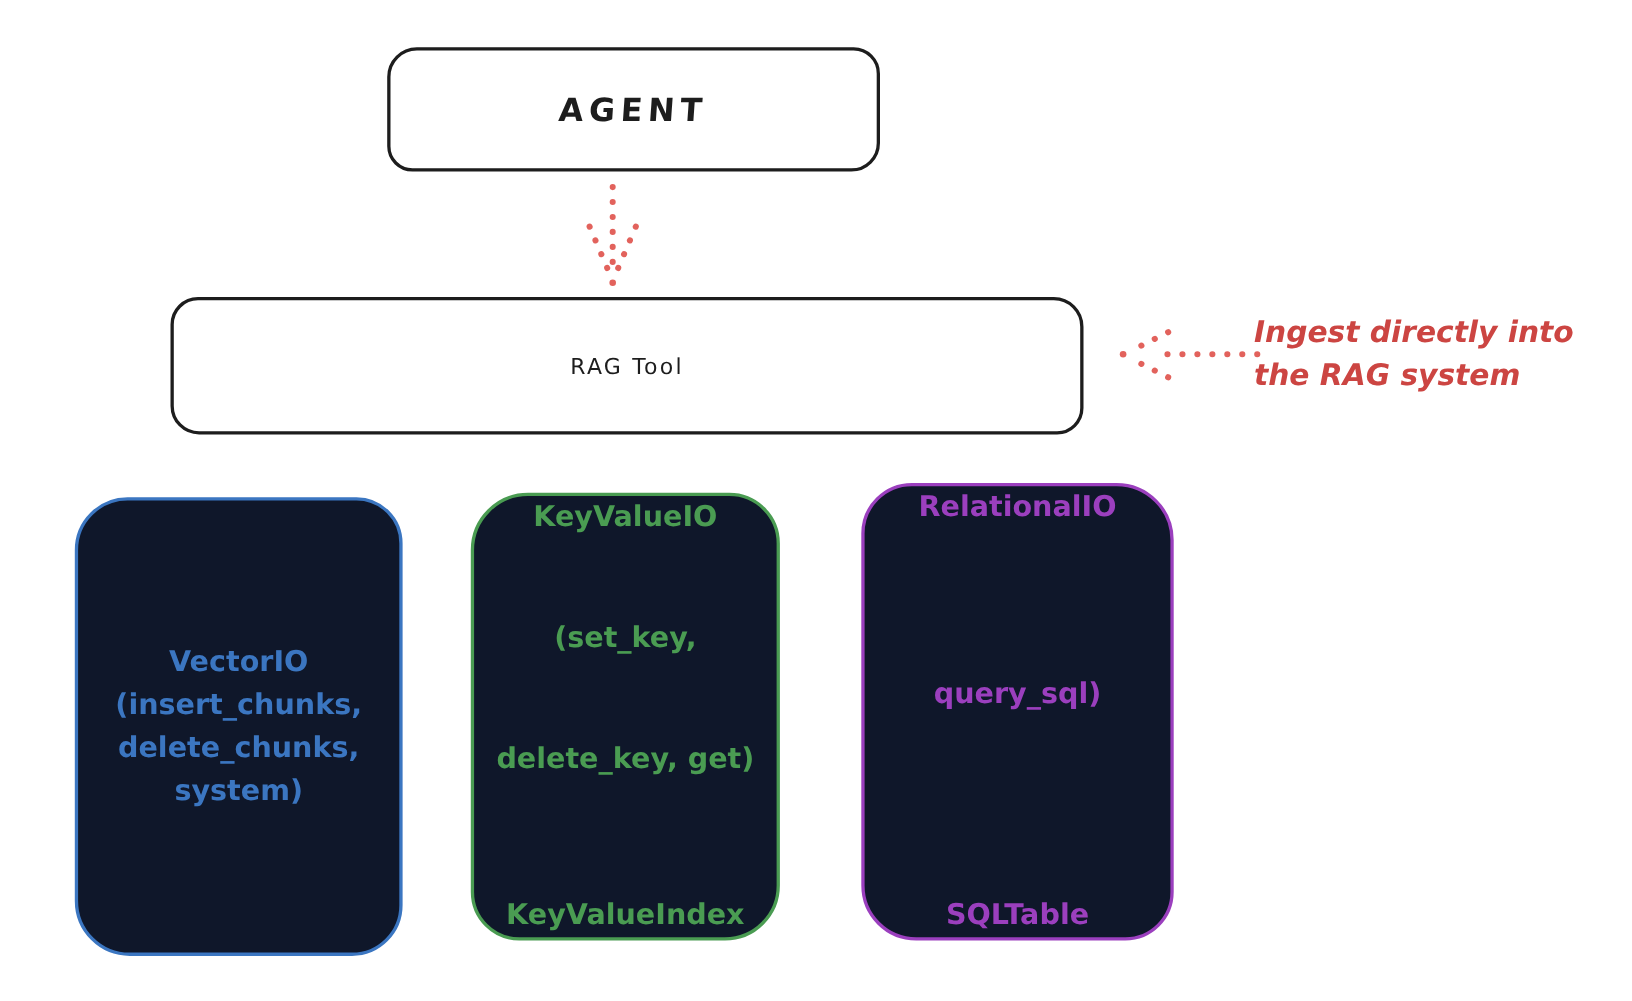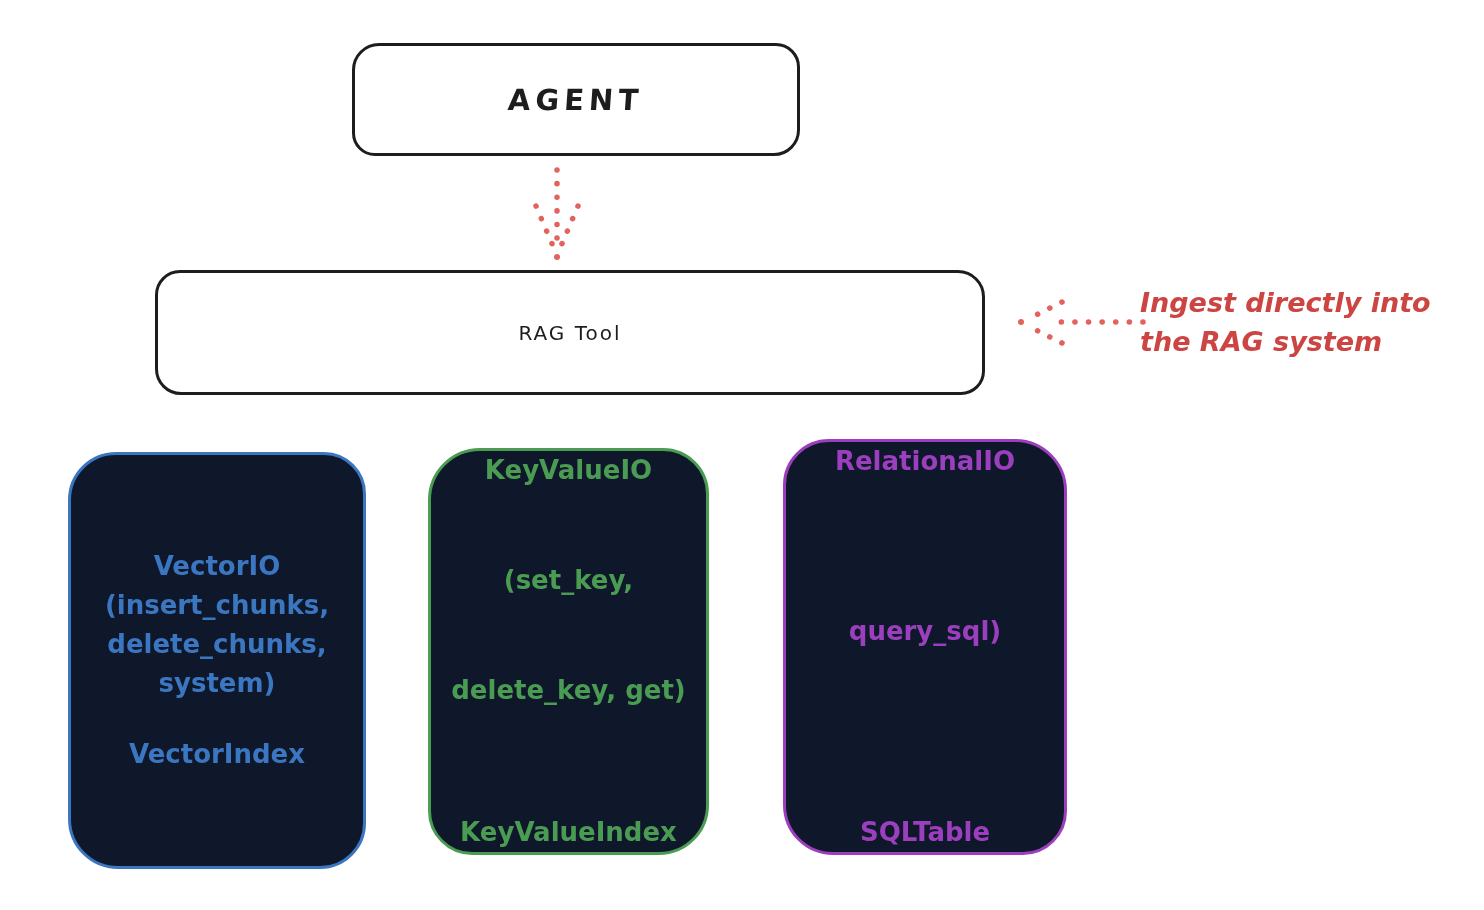--- a/index.html
+++ b/index.html
@@ -160,21 +160,20 @@
   <div class="annotation">
     <div>Ingest directly into</div>
     <div>the RAG system</div>
   </div>
 
   <div class="module module-vector">
     <div class="line">VectorIO</div>
     <div class="line">(insert_chunks,</div>
     <div class="line">delete_chunks,</div>
     <div class="line">system)</div>
-    <div class="index-label">VectorIndex</div>
   </div>
 
   <div class="module module-keyvalue">
     <div class="line">KeyValueIO</div>
     <div class="line">(set_key,</div>
     <div class="line">delete_key, get)</div>
     <div class="index-label">KeyValueIndex</div>
   </div>
 
   <div class="module module-relational">

